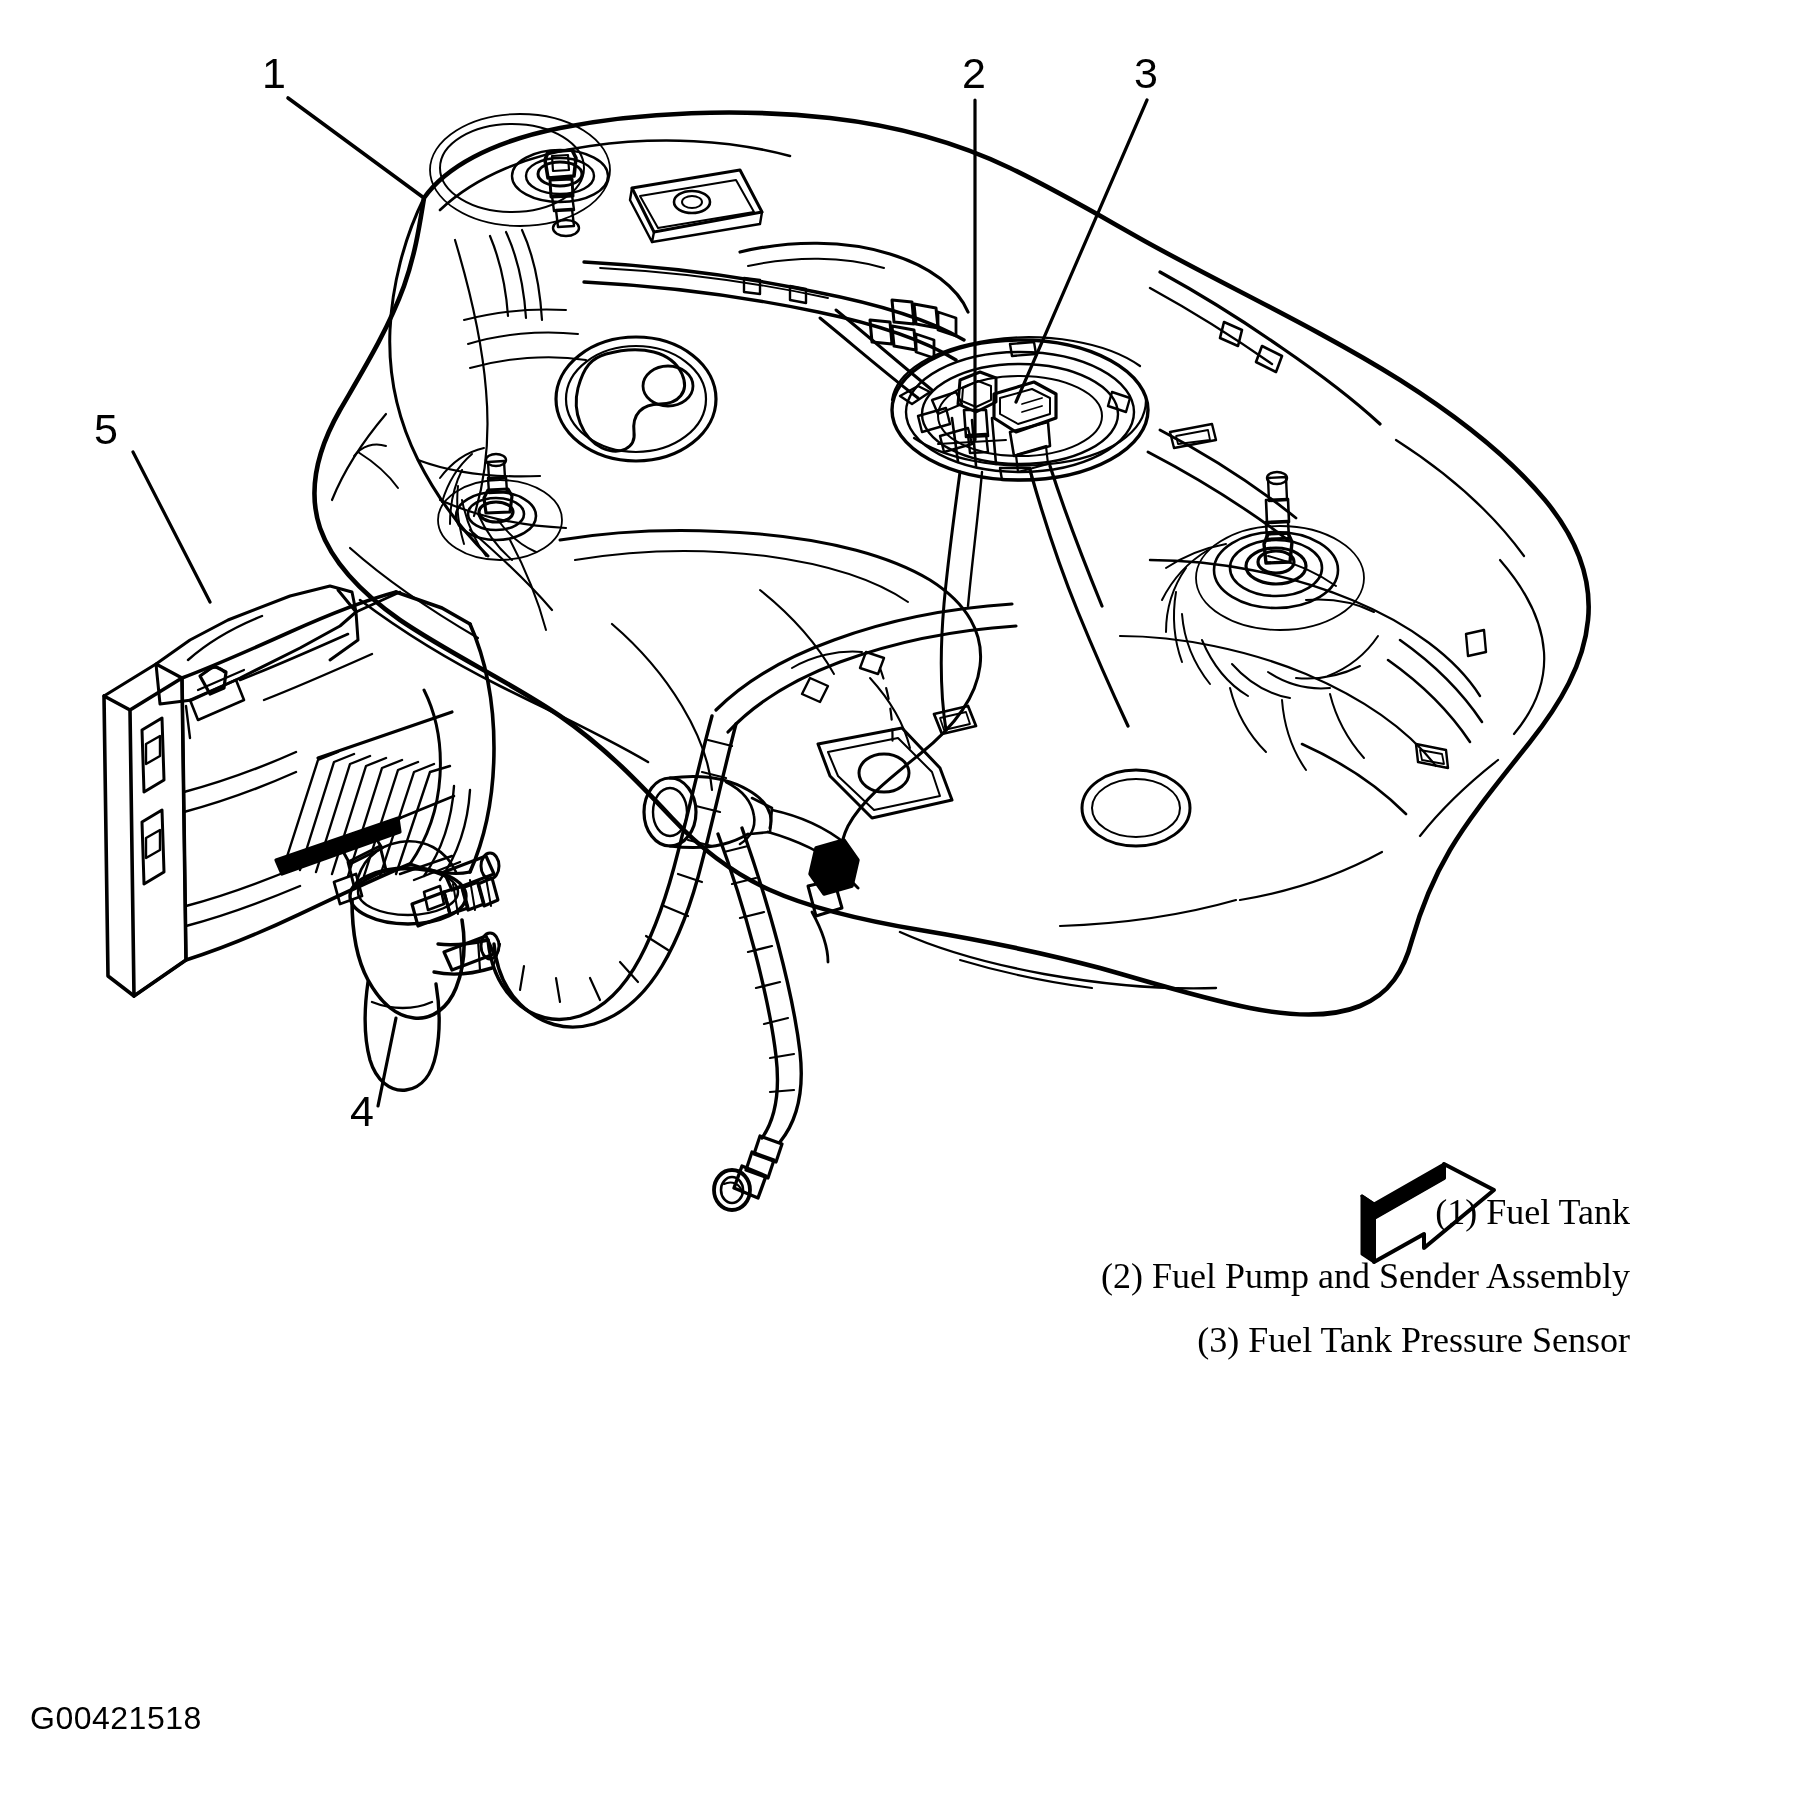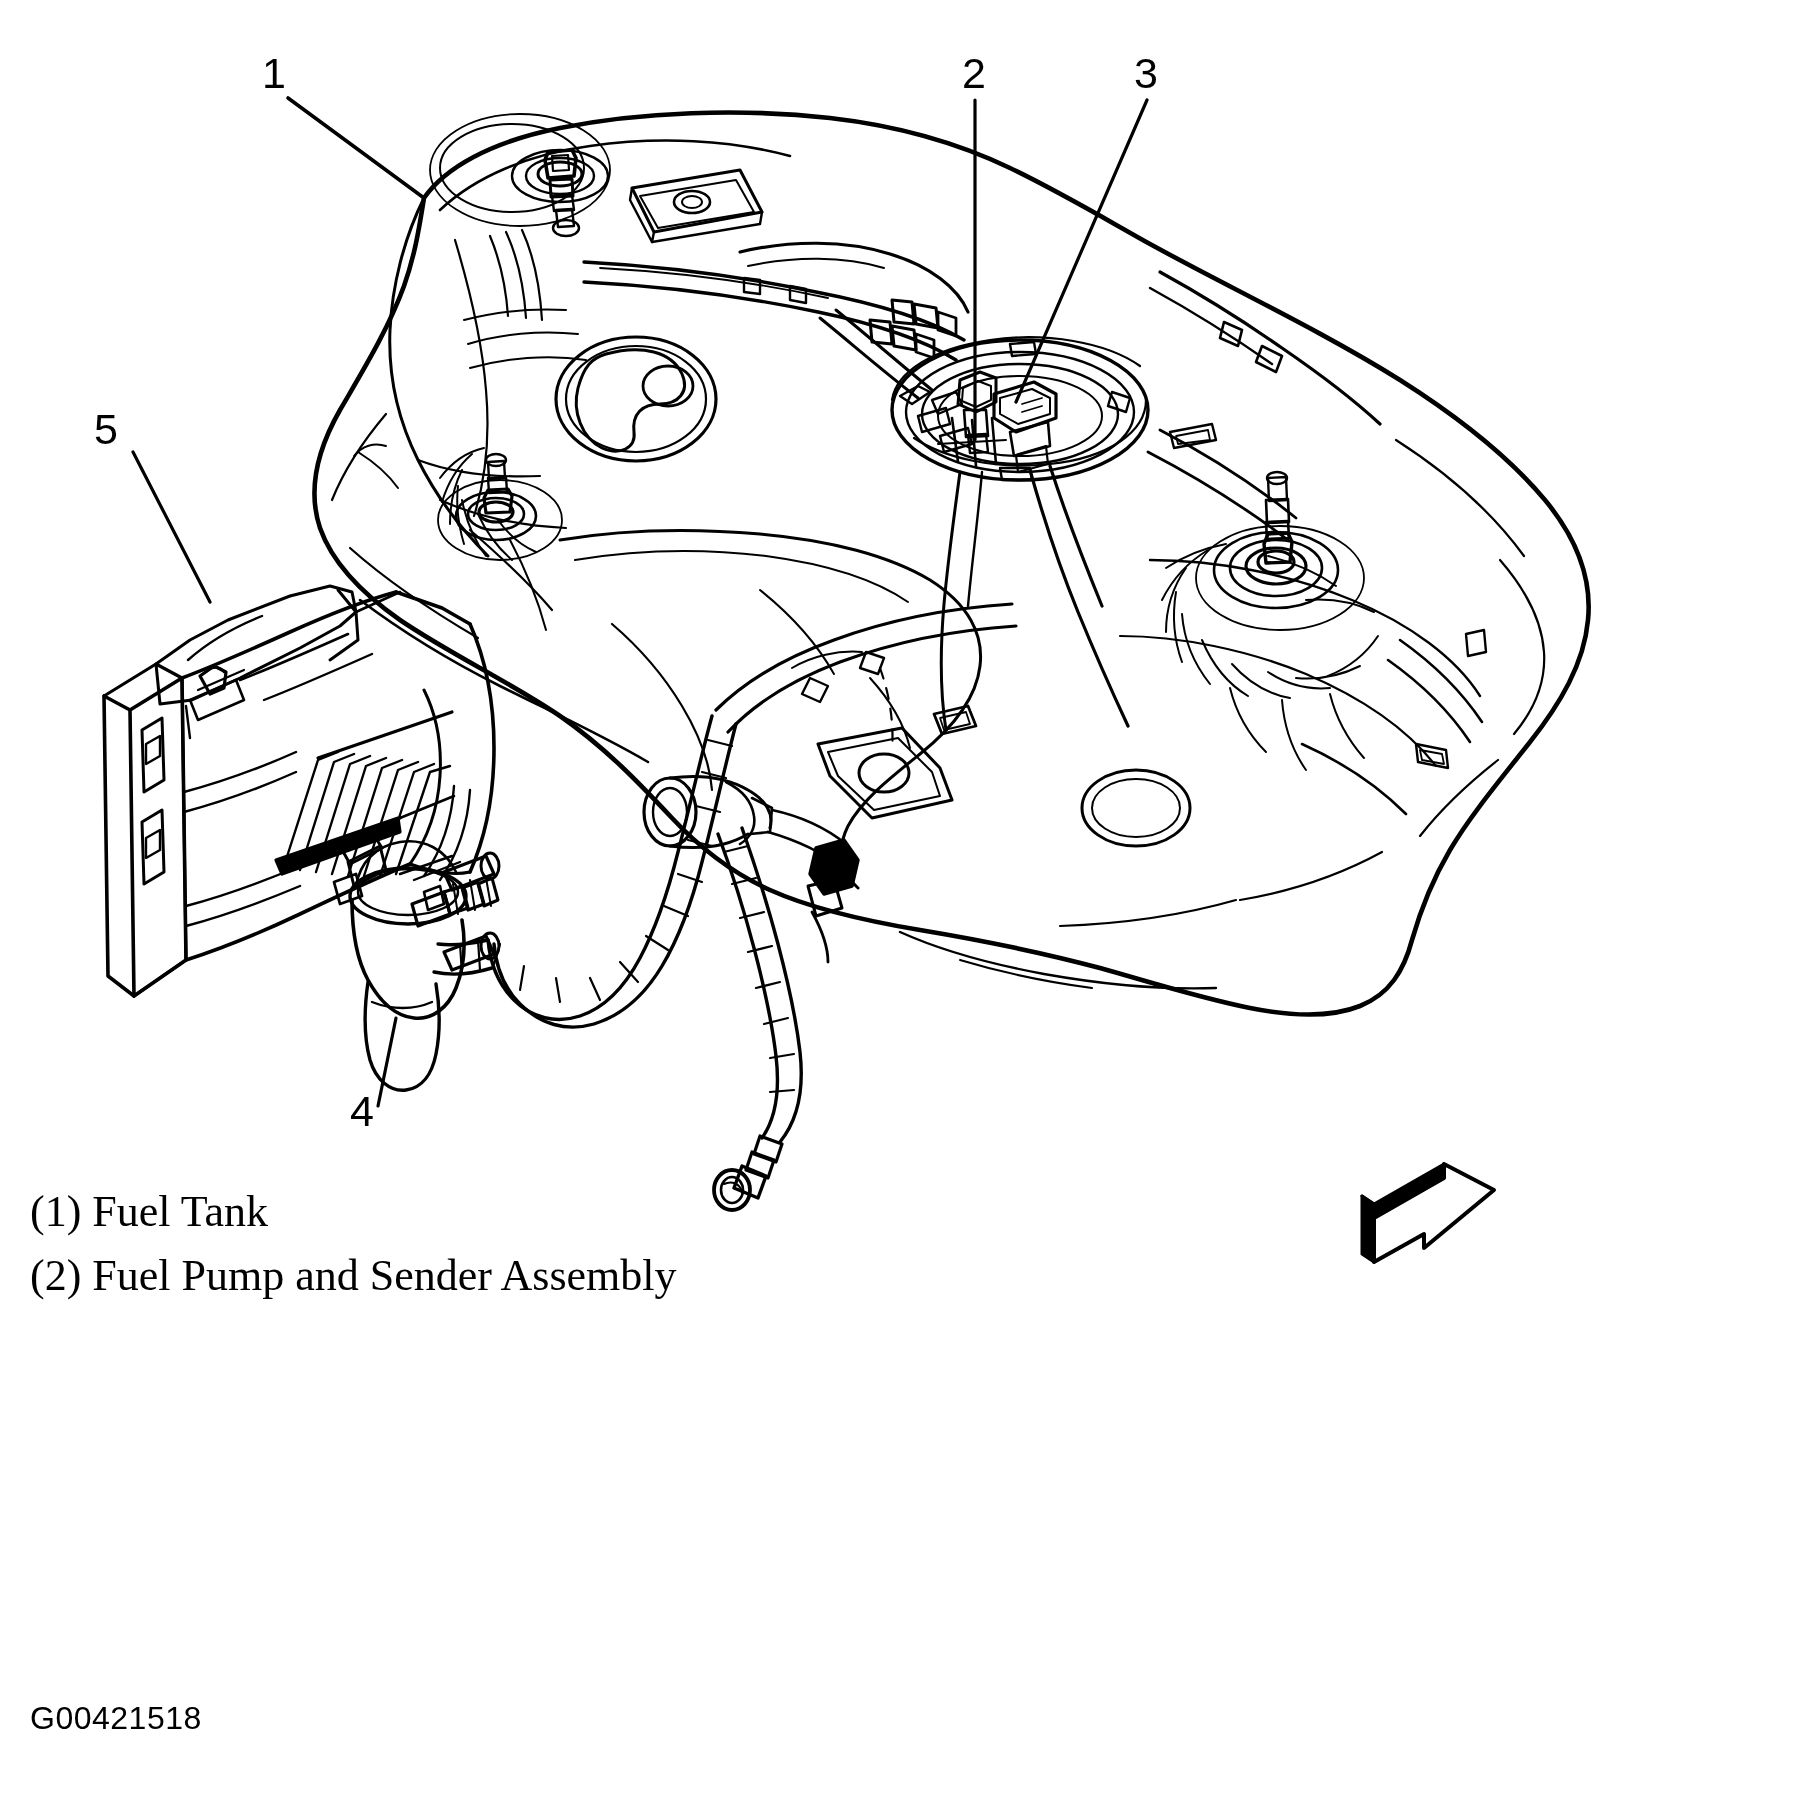--- a/index.html
+++ b/index.html
@@ -28,25 +28,26 @@
     display: block;
   }
   .legend-block {
     position: absolute;
     left: 30px;
     top: 1180px;
     width: 1600px;
   }
   .legend-item {
     font-family: "Liberation Serif", serif;
-    font-size: 44px;
+    font-size: 36px;
     line-height: 64px;
     color: #000000;
     white-space: nowrap;
     letter-spacing: 0px;
+    text-align: right;
   }
   .figure-code {
     position: absolute;
     left: 30px;
     top: 1700px;
     font-family: "Liberation Sans", sans-serif;
     font-size: 32px;
     color: #000000;
     letter-spacing: 0.5px;
   }
@@ -576,17 +577,18 @@
 
   <div class="callout-label" style="left:262px; top:52px;">1</div>
   <div class="callout-label" style="left:962px; top:52px;">2</div>
   <div class="callout-label" style="left:1134px; top:52px;">3</div>
   <div class="callout-label" style="left:350px; top:1090px;">4</div>
   <div class="callout-label" style="left:94px; top:408px;">5</div>
 
   <div class="legend-block">
     <div class="legend-item">(1) Fuel Tank</div>
     <div class="legend-item">(2) Fuel Pump and Sender Assembly</div>
+    <div class="legend-item">(3) Fuel Tank Pressure Sensor</div>
   </div>
 
   <div class="figure-code">G00421518</div>
 
 </div>
 
 </body></html>

